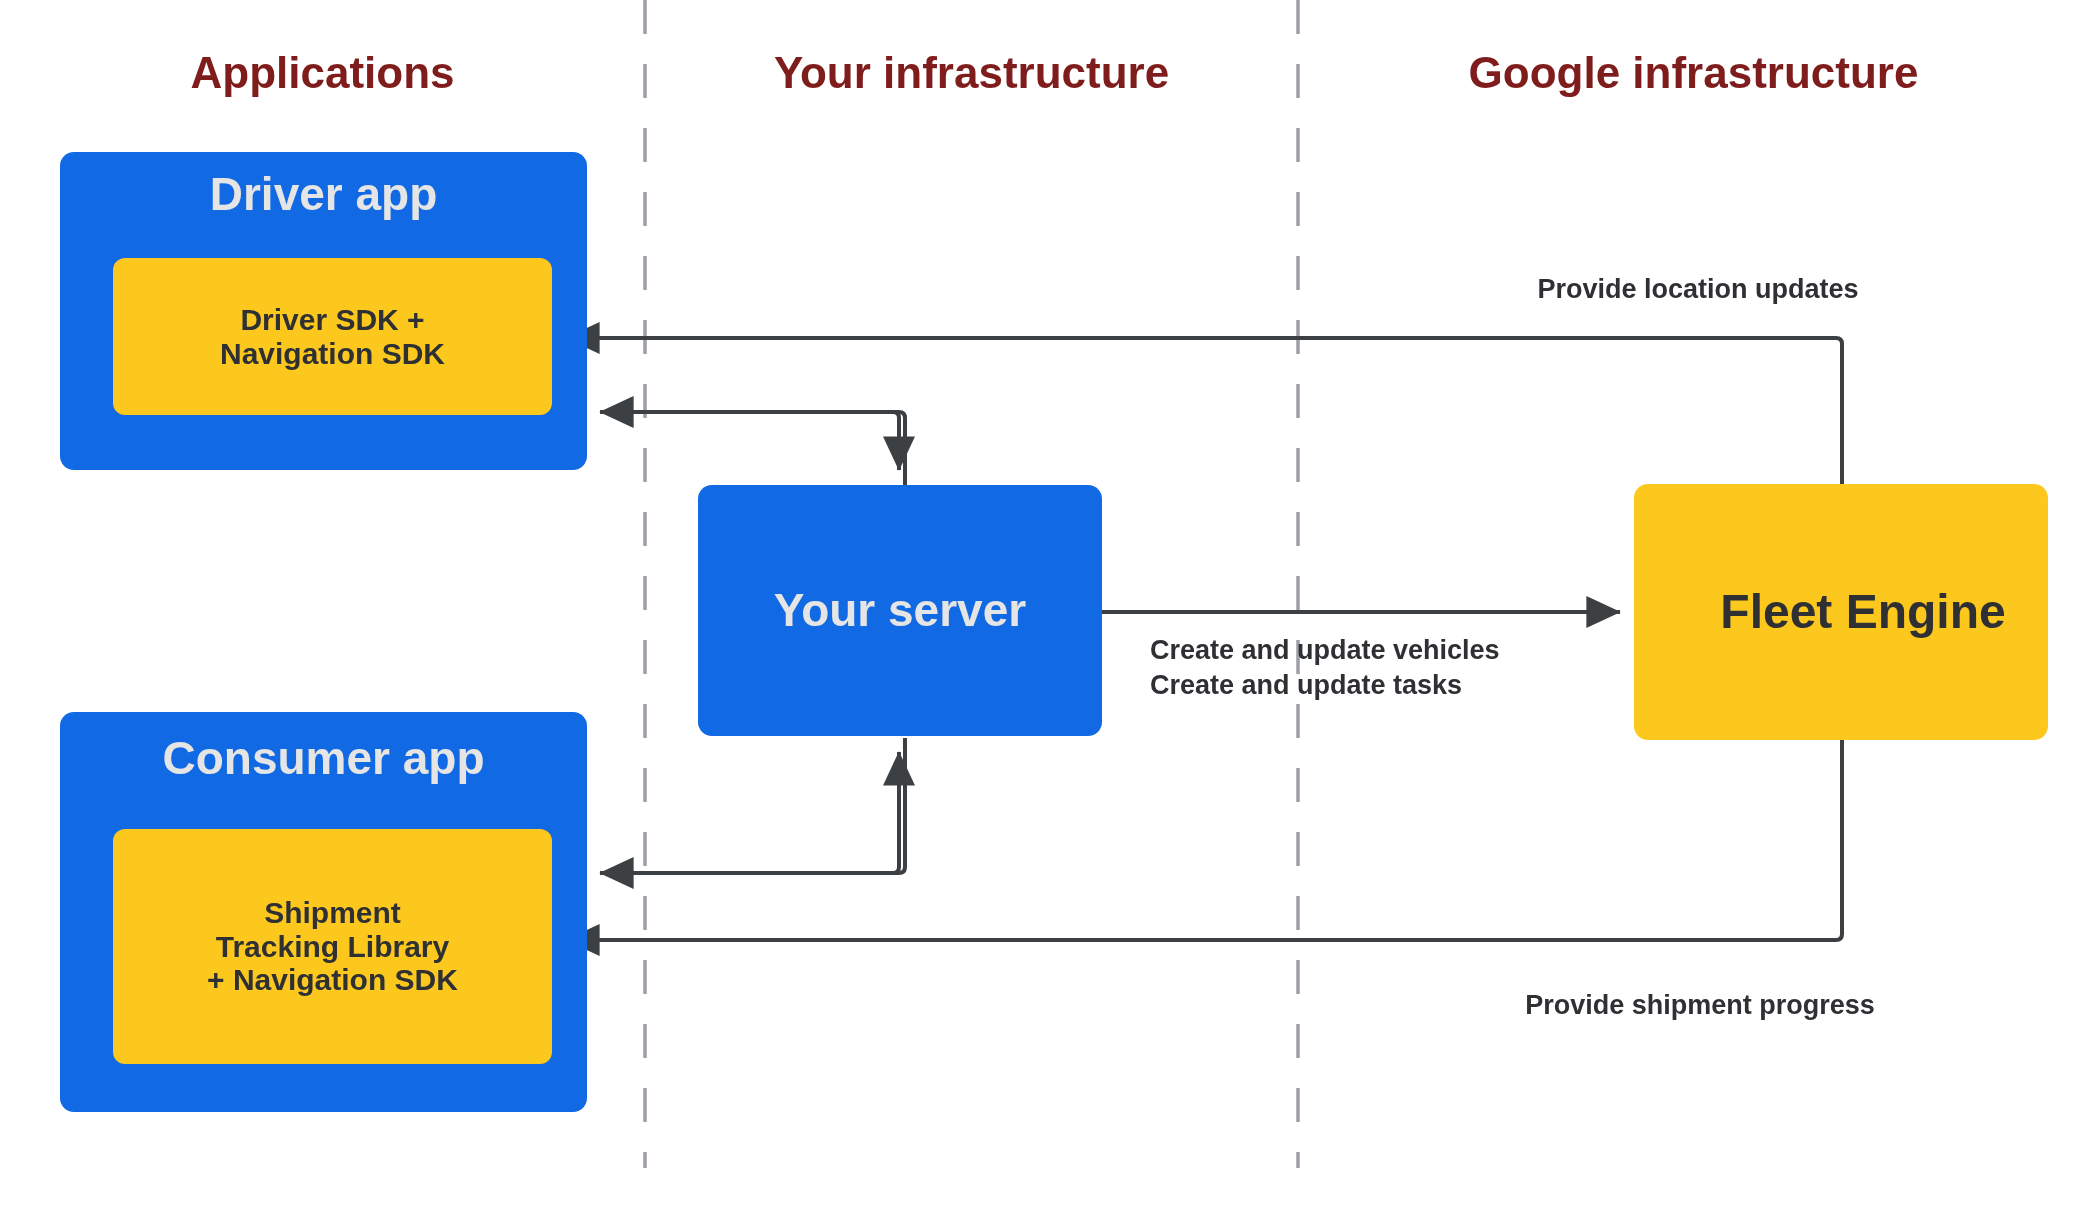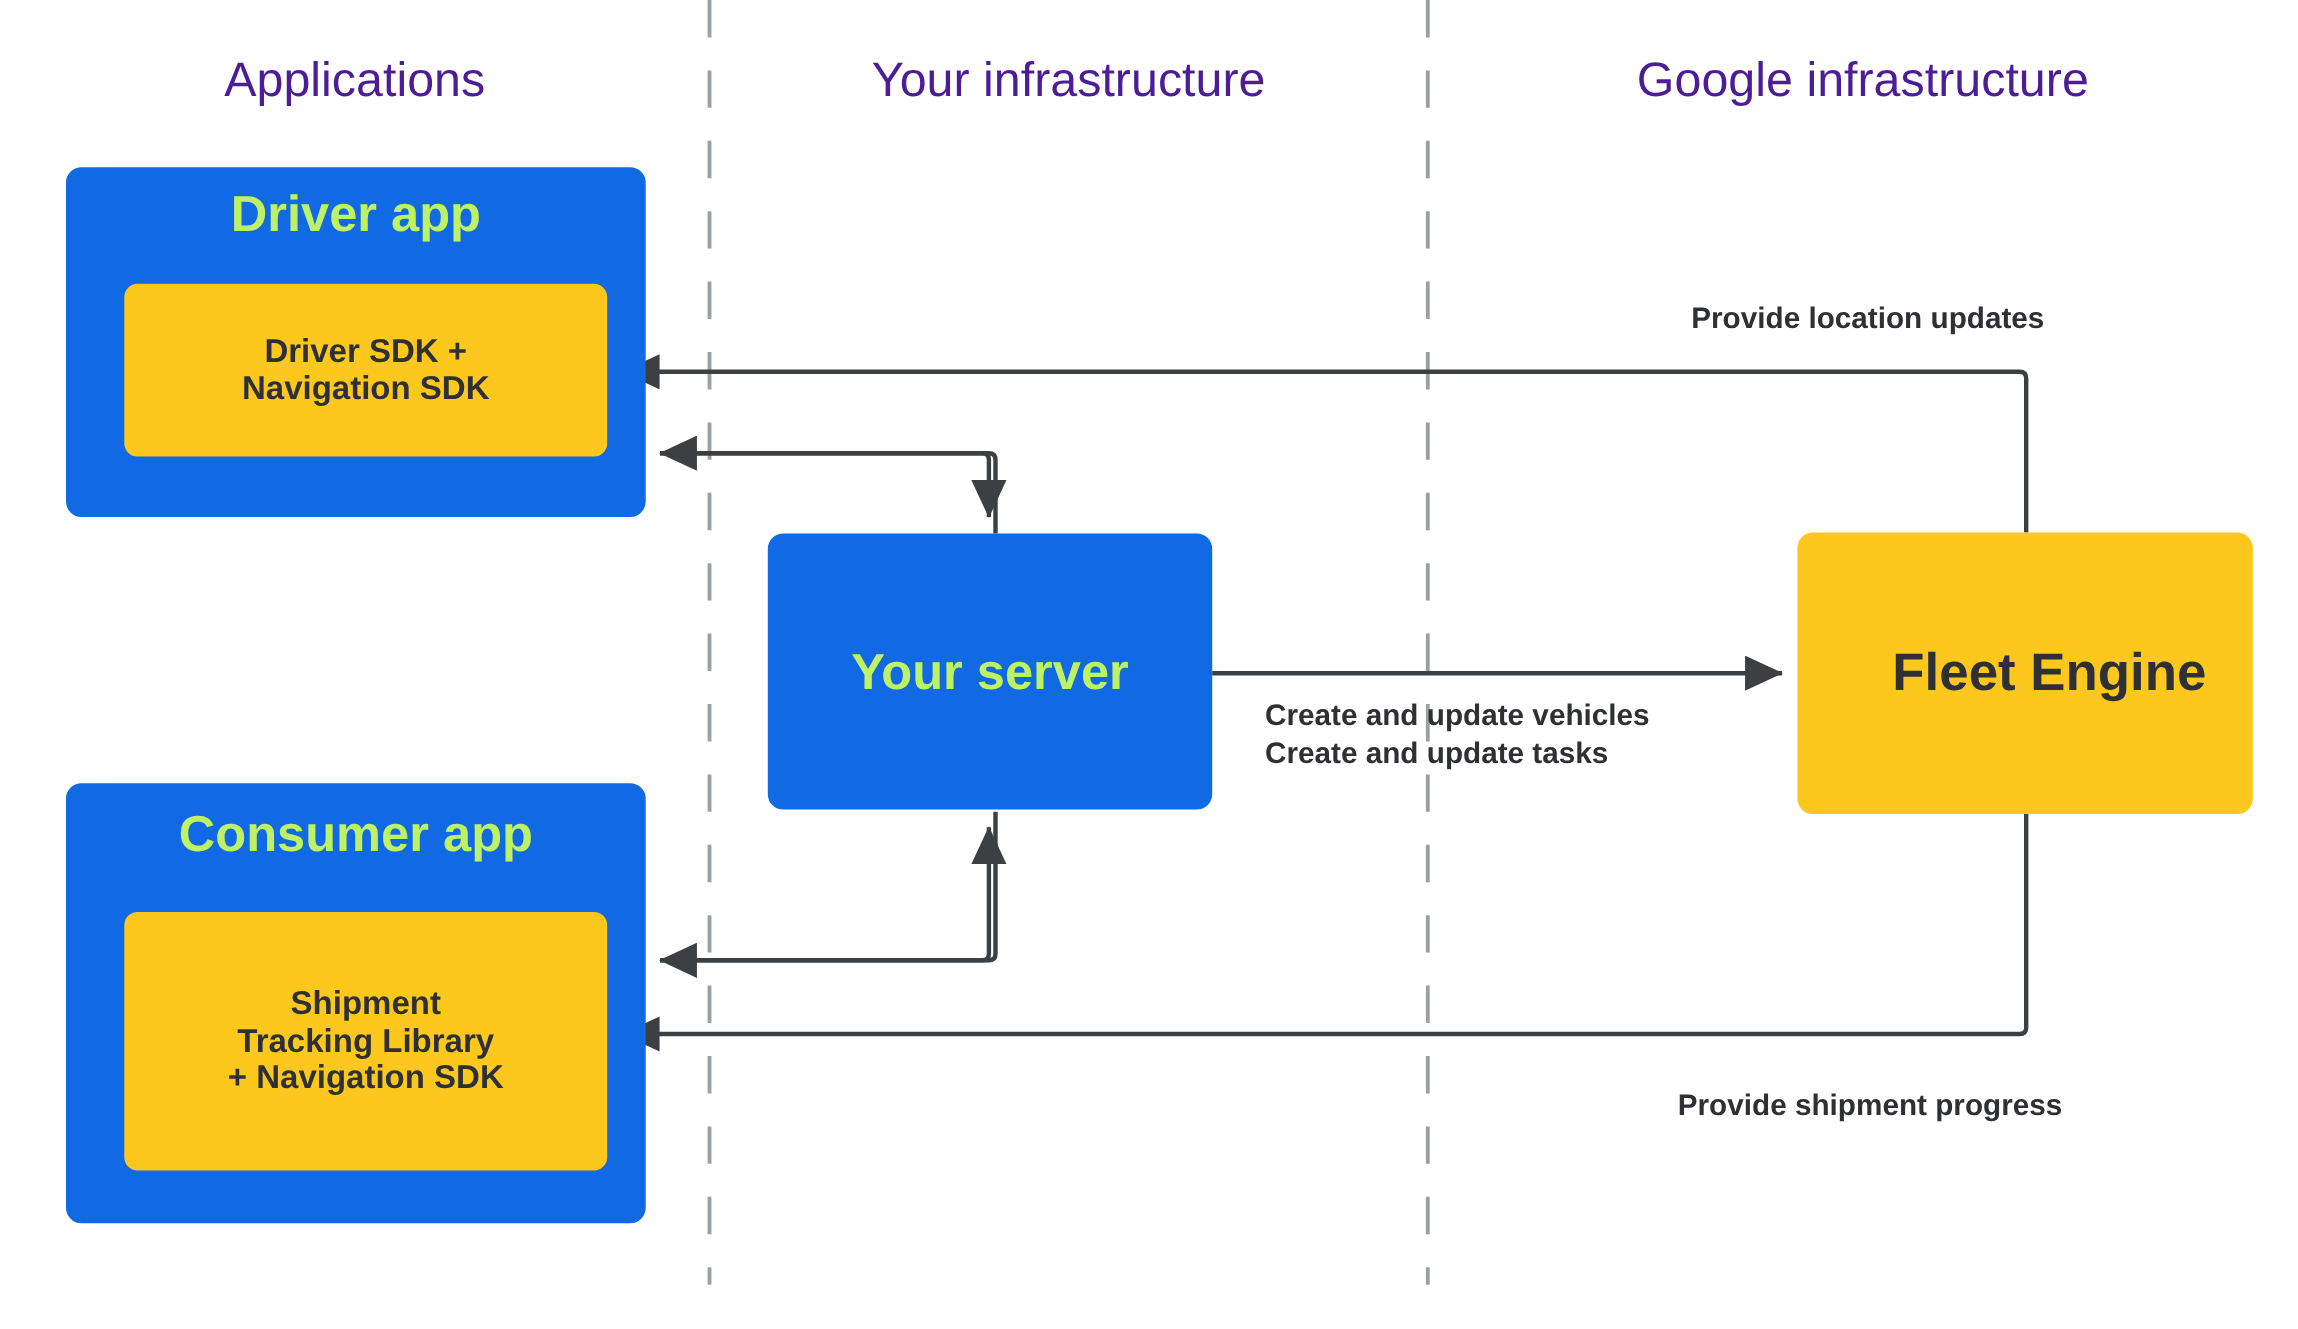--- a/index.html
+++ b/index.html
@@ -22,38 +22,38 @@
     position: absolute;
     left: 0;
     top: 0;
     width: 2089px;
     height: 1208px;
     overflow: visible;
   }
   .column-header {
     position: absolute;
     font-size: 44px;
-    font-weight: 400;
-    color: #4c1d95;
+    font-weight: 700;
+    color: #7f1d1d;
     text-align: center;
     white-space: nowrap;
     letter-spacing: 0px;
   }
   .node {
     position: absolute;
     box-sizing: border-box;
     border-radius: 14px;
     display: flex;
     flex-direction: column;
     align-items: center;
   }
   .node-blue { background: #1169e4; }
   .node-yellow { background: #fcc81e; }
   .node-title-white {
-    color: #bef264;
+    color: #e5e5e5;
     font-weight: 700;
     font-size: 46px;
     line-height: 1.05;
     text-align: center;
     white-space: nowrap;
   }
   .node-title-dark {
     color: #2e3034;
     font-weight: 700;
     font-size: 30px;

